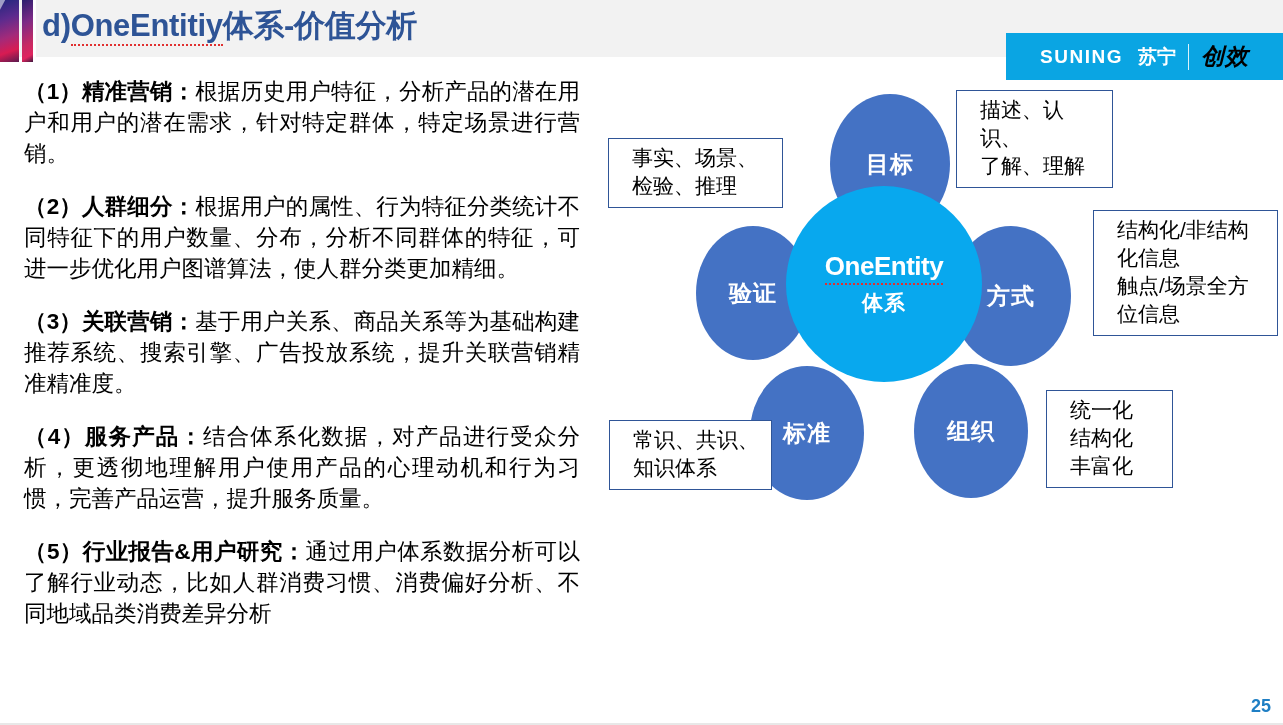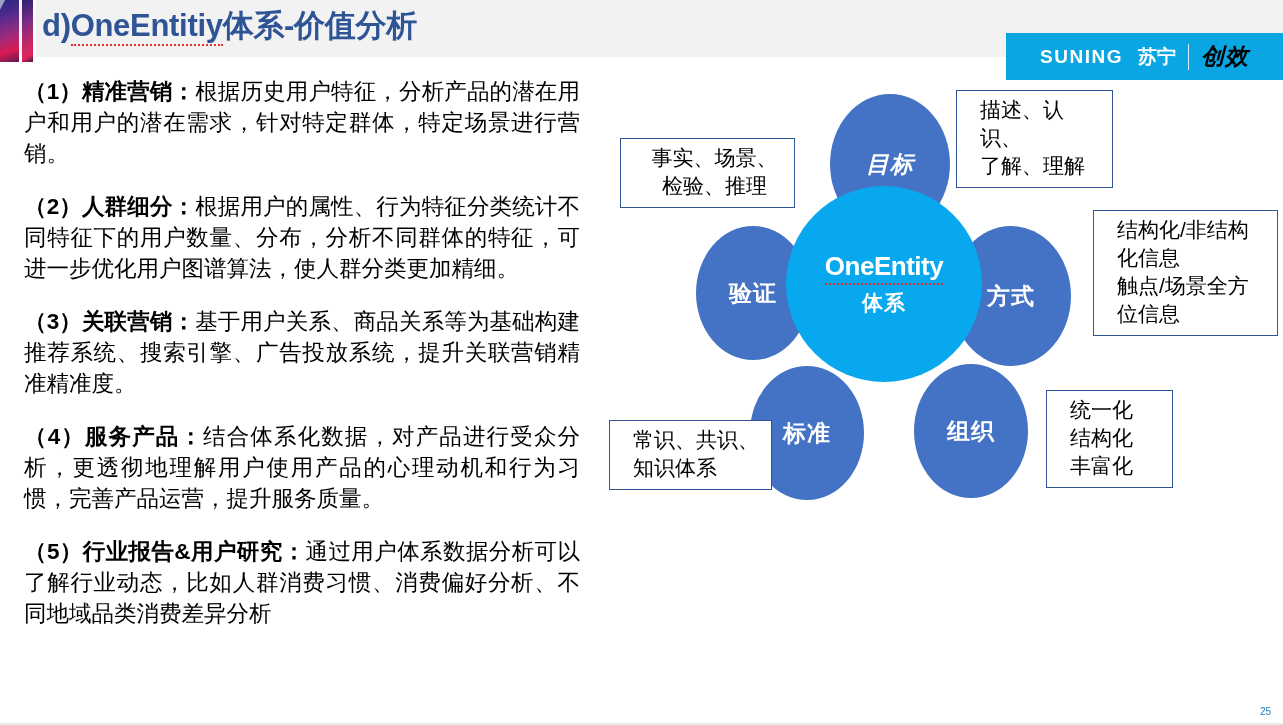--- a/index.html
+++ b/index.html
@@ -143,21 +143,21 @@
     background: #4472c4;
     border-radius: 50%;
     display: flex;
     align-items: center;
     justify-content: center;
     color: #ffffff;
     font-size: 23px;
     font-weight: bold;
     letter-spacing: 1px;
   }
-  #petal-target { left: 234px; top: 18px;  width: 120px; height: 140px; font-style: italic; }
+  #petal-target { left: 234px; top: 18px;  width: 120px; height: 140px; }
   #petal-method { left: 355px; top: 150px; width: 120px; height: 140px; }
   #petal-org    { left: 318px; top: 288px; width: 114px; height: 134px; }
   #petal-std    { left: 154px; top: 290px; width: 114px; height: 134px; }
   #petal-verify { left: 100px; top: 150px; width: 114px; height: 134px; }
 
   #center-circle {
     position: absolute;
     left: 190px; top: 110px;
     width: 196px;
     height: 196px;
@@ -189,21 +189,21 @@
     border: 1.5px solid #2f5597;
     background: #ffffff;
     padding: 5px 9px 7px 23px;
     font-size: 21px;
     line-height: 28px;
     color: #000000;
     z-index: 4;
     white-space: pre-line;
   }
   #callout-target { left: 360px; top: 14px;  width: 123px; }
-  #callout-verify { left: 24px;  top: 62px;  width: 141px; text-align: center; }
+  #callout-verify { left: 12px;  top: 62px;  width: 141px; }
   #callout-method { left: 497px; top: 134px; width: 151px; }
   #callout-org    { left: 450px; top: 314px; width: 93px;  }
   #callout-std    { left: 13px;  top: 344px; width: 129px; }
 
   
   #bottom-note {
     position: absolute;
     left: 606px; top: 528px;
     width: 660px;
     font-size: 22.5px;
@@ -211,22 +211,22 @@
     color: #000000;
     text-indent: 45px;
   }
   #bottom-note .spell {
     border-bottom: 2px dotted #e03030;
     padding-bottom: 1px;
   }
   #page-number {
     position: absolute;
     right: 12px; bottom: 8px;
-    font-size: 10px;
-    font-weight: normal;
+    font-size: 18px;
+    font-weight: bold;
     color: #1f7fc4;
   }
   #footer-rule {
     position: absolute;
     left: 0; bottom: 0;
     width: 1283px;
     height: 2px;
     background: #e8e8e8;
   }
 </style>

